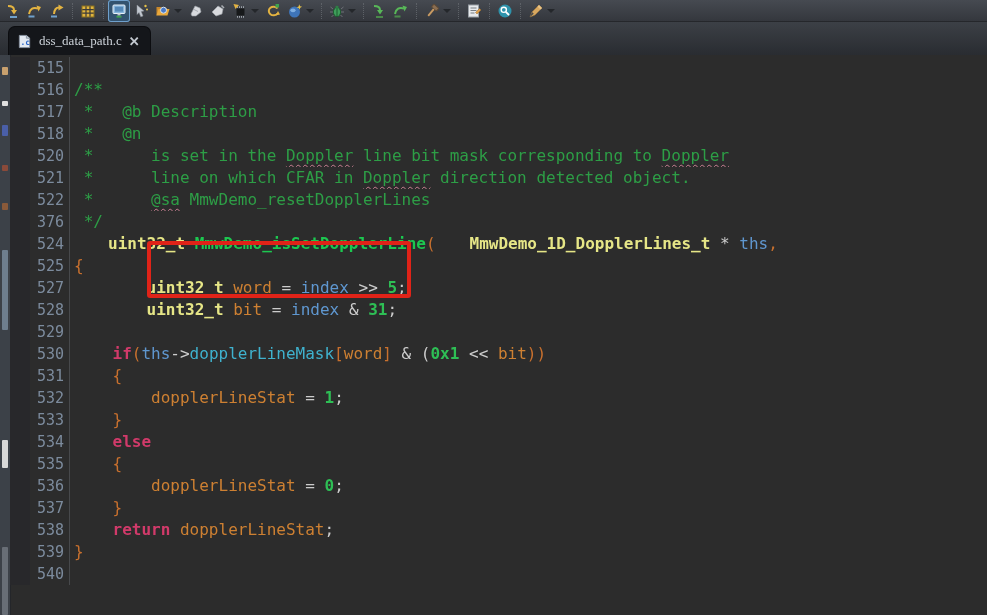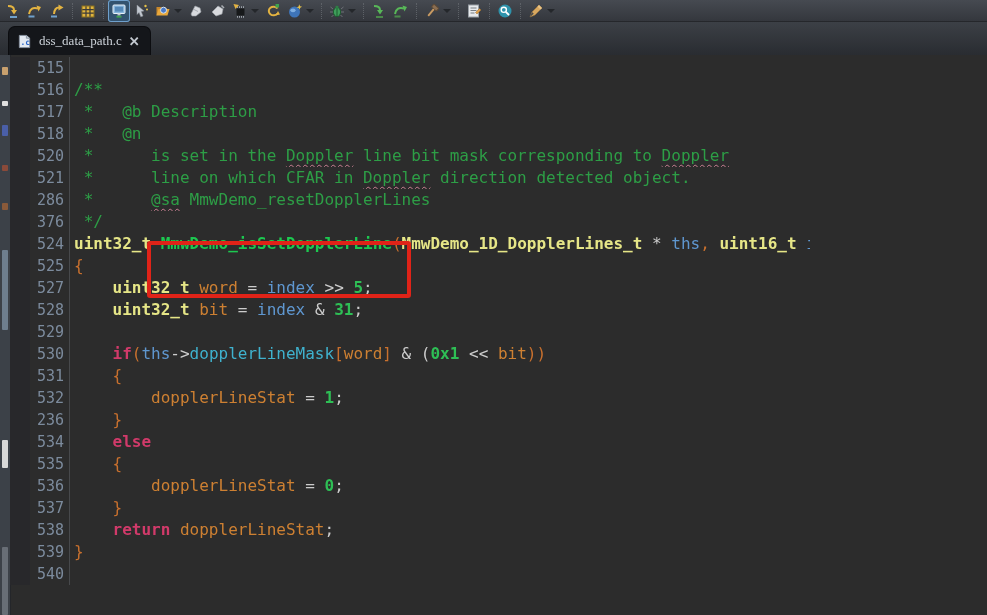--- a/index.html
+++ b/index.html
@@ -40,21 +40,21 @@
   .line{display:flex;height:22px;white-space:pre;
         font-family:"DejaVu Sans Mono",monospace;font-size:16px;line-height:22px;}
   .annot{width:20px;background:#28282b;flex:none;}
   .ln{width:34px;flex:none;text-align:right;padding-right:5px;color:#7c8b9d;
       font-size:15px;}
   .lc{flex:1;border-left:1px solid #47494c;padding-left:4px;overflow:hidden;}
 
   
   .c-comment{color:#2d9e46;}
   .c-func{color:#1cc850;font-weight:bold;margin-top:24px;}
-  .c-type{color:#e6e687;font-weight:bold;}
+  .c-type{color:#e6e687;font-weight:bold;margin-left:34px;}
   .c-kw{color:#d13a6a;font-weight:bold;}
   .c-var{color:#ce8032;}
   .c-param{color:#5f97d0;}
   .c-field{color:#3fb2ce;}
   .c-num{color:#2ebf55;font-weight:bold;}
   .c-brace{color:#c8702e;}
   .c-op{color:#cccccc;}
   .c-plain{color:#cccccc;}
   .sq{text-decoration:underline;text-decoration-style:wavy;
       text-decoration-color:#c87f93;text-decoration-thickness:1px;
@@ -282,31 +282,31 @@
         <div class="mark" style="top: 385px; height: 28px; background: rgb(216, 216, 216);"></div>
         <div class="mark" style="top: 492px; height: 68px; background: rgb(104, 110, 118);"></div>
       </div>
     <div class="lines">
         <div class="line"><span class="annot"></span><span class="ln">515</span><span class="lc"></span></div>
         <div class="line"><span class="annot"></span><span class="ln">516</span><span class="lc"><span class="c-comment">/**</span></span></div>
         <div class="line"><span class="annot"></span><span class="ln">517</span><span class="lc"><span class="c-comment"> *   @b Description</span></span></div>
         <div class="line"><span class="annot"></span><span class="ln">518</span><span class="lc"><span class="c-comment"> *   @n</span></span></div>
         <div class="line"><span class="annot"></span><span class="ln">520</span><span class="lc"><span class="c-comment"> *      is set in the </span><span class="c-comment sq">Doppler</span><span class="c-comment"> line bit mask corresponding to </span><span class="c-comment sq">Doppler</span></span></div>
         <div class="line"><span class="annot"></span><span class="ln">521</span><span class="lc"><span class="c-comment"> *      line on which CFAR in </span><span class="c-comment sq">Doppler</span><span class="c-comment"> direction detected object.</span></span></div>
-        <div class="line"><span class="annot"></span><span class="ln">286</span><span class="lc"><span class="c-comment"> *      </span><span class="c-comment sq">@sa</span><span class="c-comment"> MmwDemo_resetDopplerLines</span></span></div>
+        <div class="line"><span class="annot"></span><span class="ln">522</span><span class="lc"><span class="c-comment"> *      </span><span class="c-comment sq">@sa</span><span class="c-comment"> MmwDemo_resetDopplerLines</span></span></div>
         <div class="line"><span class="annot"></span><span class="ln">376</span><span class="lc"><span class="c-comment"> */</span></span></div>
         <div class="line"><span class="annot"></span><span class="ln">524</span><span class="lc"><span class="c-type">uint32_t</span><span class="c-plain"> </span><span class="c-func">MmwDemo_isSetDopplerLine</span><span class="c-brace">(</span><span class="c-type">MmwDemo_1D_DopplerLines_t</span><span class="c-plain"> </span><span class="c-op">*</span><span class="c-plain"> </span><span class="c-param">ths</span><span class="c-brace">,</span><span class="c-plain"> </span><span class="c-type">uint16_t</span><span class="c-plain"> </span><span class="c-param">index</span><span class="c-brace">)</span></span></div>
         <div class="line"><span class="annot"></span><span class="ln">525</span><span class="lc"><span class="c-brace">{</span></span></div>
         <div class="line"><span class="annot"></span><span class="ln">527</span><span class="lc"><span class="c-plain">    </span><span class="c-type">uint32_t</span><span class="c-plain"> </span><span class="c-var">word</span><span class="c-plain"> </span><span class="c-op">=</span><span class="c-plain"> </span><span class="c-param">index</span><span class="c-plain"> </span><span class="c-op">&gt;&gt;</span><span class="c-plain"> </span><span class="c-num">5</span><span class="c-plain">;</span></span></div>
         <div class="line"><span class="annot"></span><span class="ln">528</span><span class="lc"><span class="c-plain">    </span><span class="c-type">uint32_t</span><span class="c-plain"> </span><span class="c-var">bit</span><span class="c-plain"> </span><span class="c-op">=</span><span class="c-plain"> </span><span class="c-param">index</span><span class="c-plain"> </span><span class="c-op">&amp;</span><span class="c-plain"> </span><span class="c-num">31</span><span class="c-plain">;</span></span></div>
         <div class="line"><span class="annot"></span><span class="ln">529</span><span class="lc"></span></div>
         <div class="line"><span class="annot"></span><span class="ln">530</span><span class="lc"><span class="c-plain">    </span><span class="c-kw">if</span><span class="c-brace">(</span><span class="c-param">ths</span><span class="c-op">-&gt;</span><span class="c-field">dopplerLineMask</span><span class="c-brace">[</span><span class="c-var">word</span><span class="c-brace">]</span><span class="c-plain"> </span><span class="c-op">&amp;</span><span class="c-plain"> </span><span class="c-plain">(</span><span class="c-num">0x1</span><span class="c-plain"> </span><span class="c-op">&lt;&lt;</span><span class="c-plain"> </span><span class="c-var">bit</span><span class="c-brace">)</span><span class="c-brace">)</span></span></div>
         <div class="line"><span class="annot"></span><span class="ln">531</span><span class="lc"><span class="c-plain">    </span><span class="c-brace">{</span></span></div>
         <div class="line"><span class="annot"></span><span class="ln">532</span><span class="lc"><span class="c-plain">        </span><span class="c-var">dopplerLineStat</span><span class="c-plain"> </span><span class="c-op">=</span><span class="c-plain"> </span><span class="c-num">1</span><span class="c-plain">;</span></span></div>
-        <div class="line"><span class="annot"></span><span class="ln">236</span><span class="lc"><span class="c-plain">    </span><span class="c-brace">}</span></span></div>
+        <div class="line"><span class="annot"></span><span class="ln">533</span><span class="lc"><span class="c-plain">    </span><span class="c-brace">}</span></span></div>
         <div class="line"><span class="annot"></span><span class="ln">534</span><span class="lc"><span class="c-plain">    </span><span class="c-kw">else</span></span></div>
         <div class="line"><span class="annot"></span><span class="ln">535</span><span class="lc"><span class="c-plain">    </span><span class="c-brace">{</span></span></div>
         <div class="line"><span class="annot"></span><span class="ln">536</span><span class="lc"><span class="c-plain">        </span><span class="c-var">dopplerLineStat</span><span class="c-plain"> </span><span class="c-op">=</span><span class="c-plain"> </span><span class="c-num">0</span><span class="c-plain">;</span></span></div>
         <div class="line"><span class="annot"></span><span class="ln">537</span><span class="lc"><span class="c-plain">    </span><span class="c-brace">}</span></span></div>
         <div class="line"><span class="annot"></span><span class="ln">538</span><span class="lc"><span class="c-plain">    </span><span class="c-kw">return</span><span class="c-plain"> </span><span class="c-var">dopplerLineStat</span><span class="c-plain">;</span></span></div>
         <div class="line"><span class="annot"></span><span class="ln">539</span><span class="lc"><span class="c-brace">}</span></span></div>
         <div class="line"><span class="annot"></span><span class="ln">540</span><span class="lc"></span></div>
       </div>
     <div class="hlbox" style="border-color: rgb(224, 35, 24);"></div>
   </div>

